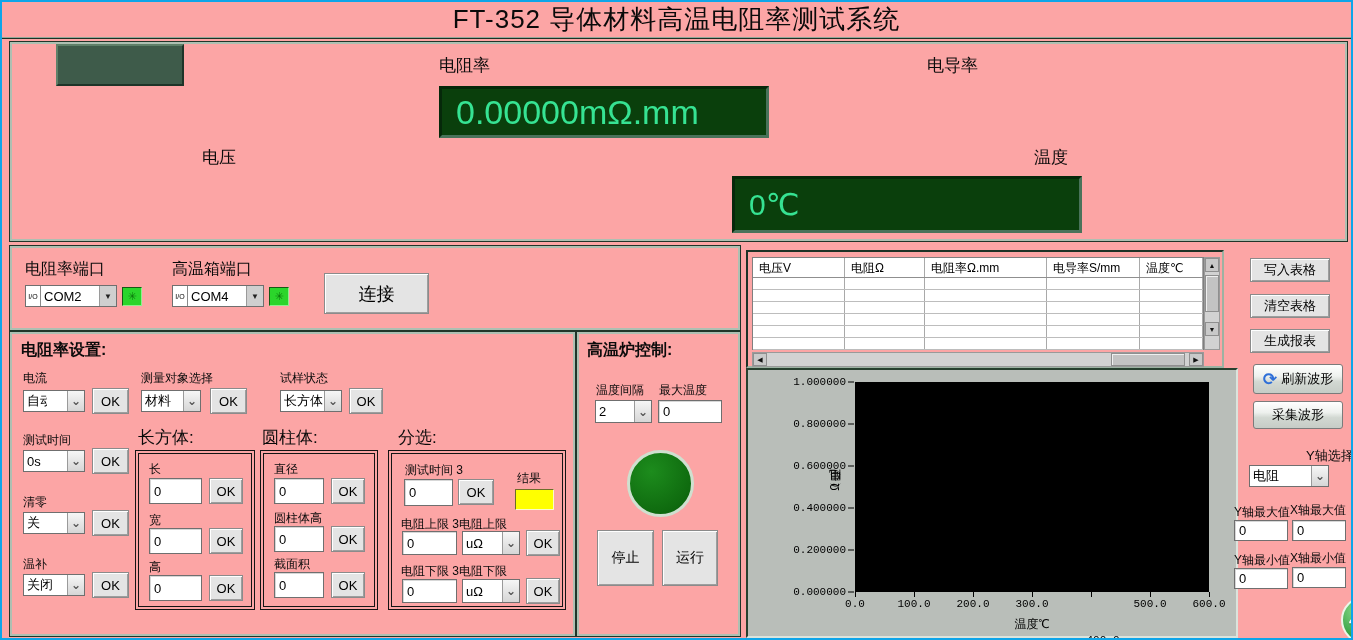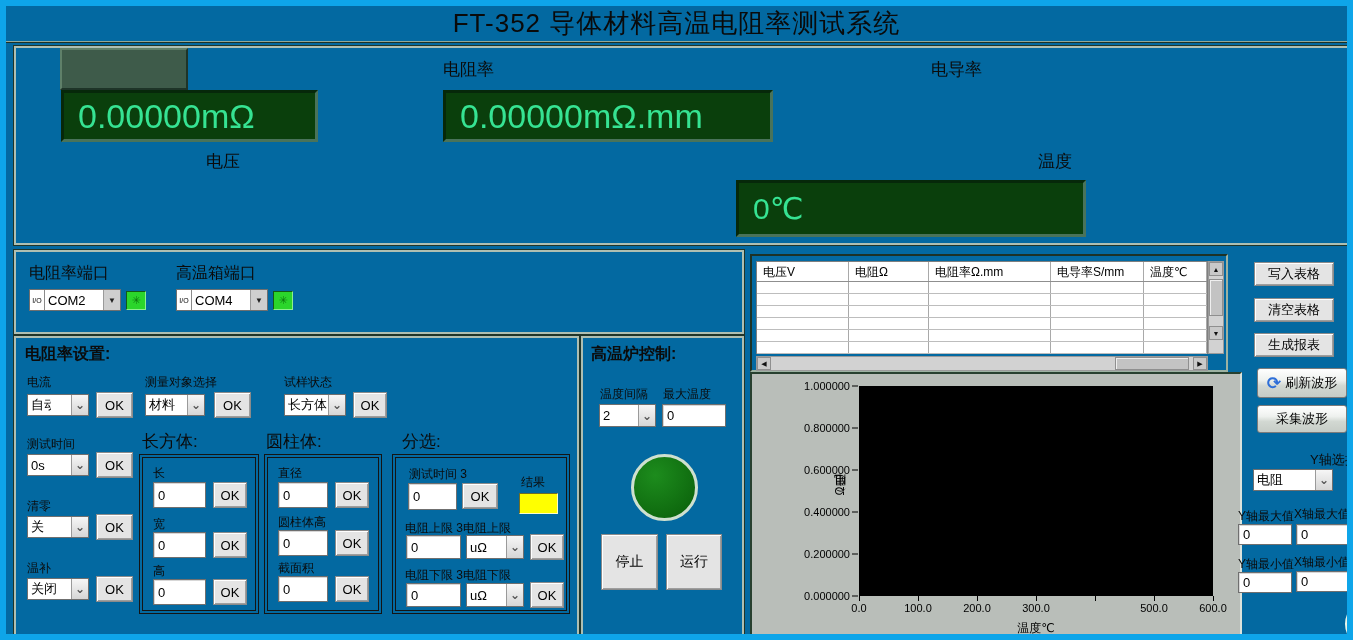--- a/index.html
+++ b/index.html
@@ -1,18 +1,18 @@
 <!DOCTYPE html>
 <html><head>
 <meta charset="utf-8">
 <style>
   * { margin:0; padding:0; box-sizing:border-box; }
   html,body { width:1353px; height:640px; }
   body { font-family:"Liberation Sans","DejaVu Sans",sans-serif; background:#141814; position:relative; overflow:hidden; }
-  .window { position:absolute; inset:0; background:#0369a1; border:6px solid #0ea5e9; overflow:hidden; }
+  .window { position:absolute; inset:0; background:#fca5a5; border:2px solid #0ea5e9; overflow:hidden; }
   .lbl { position:absolute; color:#0b0b0b; font-size:12px; white-space:nowrap; }
   .lbl16 { font-size:16px; }
   .lbl17 { font-size:17px; }
   .bold { font-weight:bold; }
 
   
   .titlebar { position:absolute; left:0; top:0; width:100%; height:36px;
     border-bottom:1px solid #93a899; box-shadow:0 1px 0 #1d3226;
     display:flex; align-items:center; justify-content:center; }
   .titlebar .t { font-size:26px; font-weight:500; color:#0a0a0a; letter-spacing:1px; }
@@ -113,21 +113,20 @@
 
 <div class="window">
 
   <div class="titlebar">
     <div class="t">FT-352 导体材料高温电阻率测试系统</div>
   </div>
 
   <div class="panel" style="left:8px;top:40px;width:1337px;height:199px;"></div>
   <div class="emptybox" style="left:54px;top:42px;width:128px;height:42px;"></div>
 
-  <div class="display" style="left:55px;top:84px;width:257px;height:52px;">0.00000mΩ</div>
 
   <div class="lbl lbl17" style="left:437px;top:52px;">电阻率</div>
   <div class="display" style="left:437px;top:84px;width:330px;height:52px;">0.00000mΩ.mm</div>
 
   <div class="lbl lbl17" style="left:925px;top:52px;">电导率</div>
 
   <div class="lbl lbl17" style="left:200px;top:144px;">电压</div>
 
   <div class="lbl lbl17" style="left:1032px;top:144px;">温度</div>
   <div class="display" style="left:730px;top:174px;width:350px;height:57px;font-size:30px;">0℃</div>
@@ -147,20 +146,21 @@
   <div class="lbl lbl16" style="left:170px;top:257px;">高温箱端口</div>
   <div class="combo" style="left:170px;top:283px;width:92px;height:22px;">
     <div class="cio">I/O</div>
     <div class="ctext">COM4</div>
     <div class="carrow tri">▼</div>
   </div>
   <div class="ledbtn" style="left:267px;top:285px;width:20px;height:19px;">
     <span>✳</span>
   </div>
 
+  <div class="btn big" style="left:322px;top:271px;width:105px;height:41px;">连接</div>
 
   <div class="panel" style="left:8px;top:330px;width:565px;height:304px;"></div>
   <div class="lbl bold" style="left:19px;top:338px;font-size:16px;">电阻率设置:</div>
 
   <div class="lbl" style="left:21px;top:368px;">电流</div>
   <div class="combo" style="left:21px;top:388px;width:62px;height:22px;gap:20px;">
     <div class="ctext">自动</div>
     <div class="carrow chev">⌄</div>
   </div>
   <div class="btn" style="left:90px;top:386px;width:37px;height:26px;">OK</div>
@@ -328,21 +328,21 @@
       <div class="sbtn" style="left:0;top:0;width:14px;height:13px;">
           <span>◀</span>
         </div>
       <div class="sthumb" style="left:358px;top:0;width:74px;height:13px;"></div>
       <div class="sbtn" style="left:436px;top:0;width:14px;height:13px;">
           <span>▶</span>
         </div>
     </div>
   </div>
 
-  <div class="chart" style="left:744px;top:366px;width:492px;height:270px;">
+  <div class="chart" style="left:744px;top:366px;width:492px;height:270px;font-family:Liberation Mono, monospace;">
     <div class="plot"></div>
     <div>
         <div class="ytick" style="top: 12px;">1.000000</div>
         <div class="ydash" style="top: 12px;"></div>
         <div class="ytick" style="top: 54px;">0.800000</div>
         <div class="ydash" style="top: 54px;"></div>
         <div class="ytick" style="top: 96px;">0.600000</div>
         <div class="ydash" style="top: 96px;"></div>
         <div class="ytick" style="top: 138px;">0.400000</div>
         <div class="ydash" style="top: 138px;"></div>

